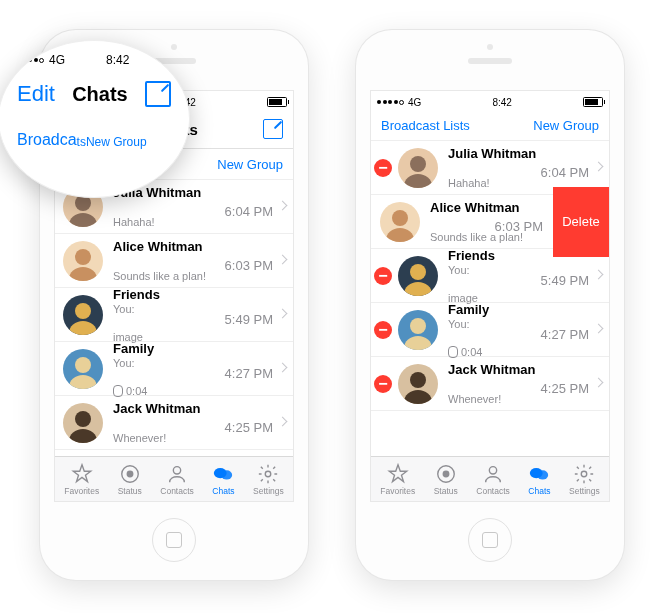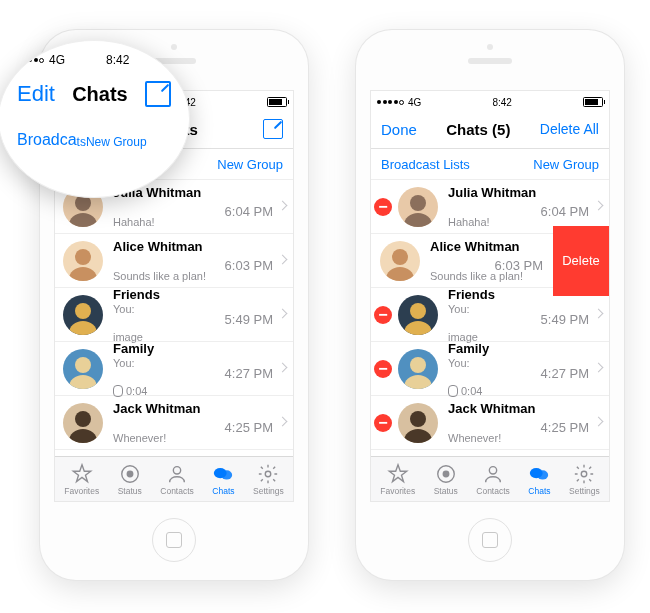--- a/index.html
+++ b/index.html
@@ -263,25 +263,20 @@
             <i></i>
             <i class="o"></i>
           </span>
           <span>4G</span>
         </div>
     <span>8:42</span>
     <div class="batt">
           <i></i>
         </div>
   </div>
-  <div class="nav">
-    <span class="blue">Done</span>
-    <span class="title">Chats (5)</span>
-    <span class="blue" style="font-size:14px">Delete All</span>
-  </div>
   <div class="sub">
     <span class="blue">Broadcast Lists</span>
     <span class="blue">New Group</span>
   </div>
   <div class="list" id="list-right">
         <div class="row ed">
           <div class="minus">−</div>
           <div class="avatar"><svg viewBox="0 0 40 40">
               <defs>
                 <clipPath id="c0">

